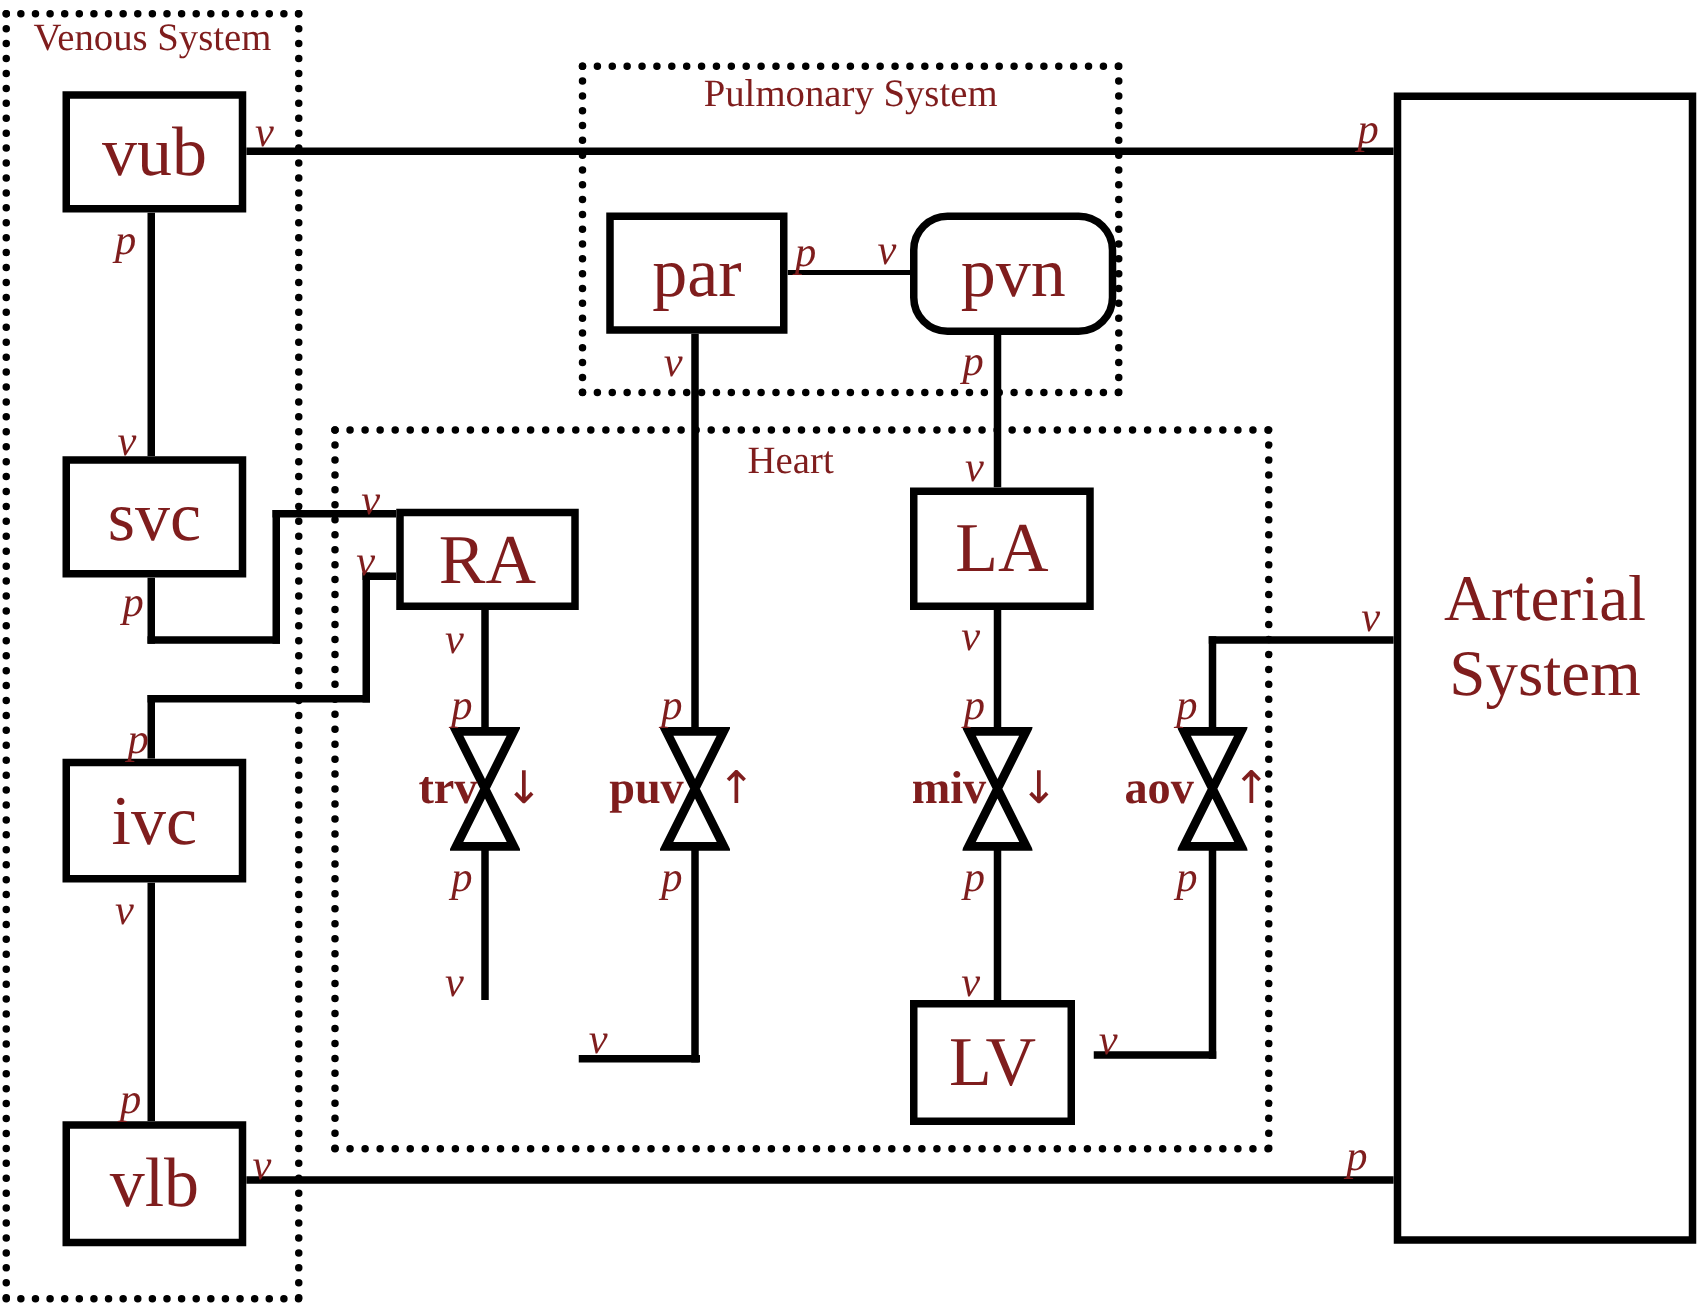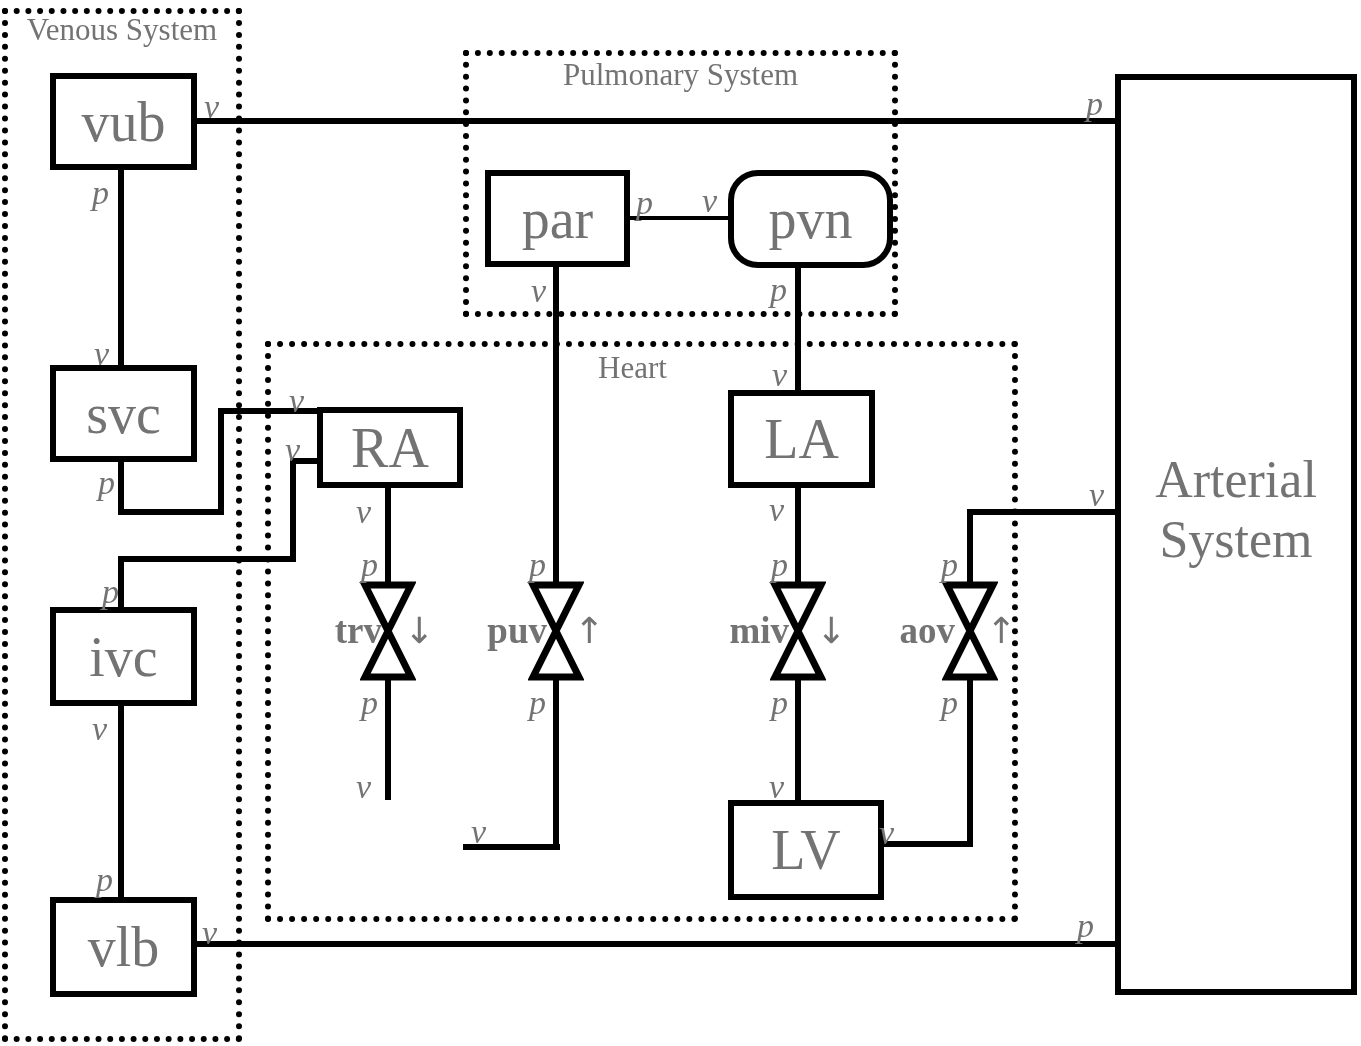--- a/index.html
+++ b/index.html
@@ -2,21 +2,21 @@
 <html><head>
 <meta charset="utf-8">
 <style>
   html, body { margin: 0; padding: 0; background: #ffffff; }
   .canvas {
     position: relative;
     width: 1361px;
     height: 1046px;
     background: #ffffff;
     font-family: "Liberation Serif", serif;
-    color: #737373;
+    color: #7f1d1d;
     overflow: hidden;
   }
   .group {
     position: absolute;
     border: 6px dotted #000000;
     background: transparent;
     z-index: 0;
   }
   .group-label {
     position: absolute;
@@ -150,21 +150,21 @@
   </div>
   <div class="node" style="left:728px; top:170px; width:165px; height:98px;border-radius:30px;">
     <span class="node-label">pvn</span>
   </div>
   <div class="node" style="left:317px; top:407px; width:146px; height:81px;">
     <span class="node-label">RA</span>
   </div>
   <div class="node" style="left:728px; top:390px; width:147px; height:98px;">
     <span class="node-label">LA</span>
   </div>
-  <div class="node" style="left:728px; top:800px; width:156px; height:100px;">
+  <div class="node" style="left:728px; top:800px; width:132px; height:100px;">
     <span class="node-label">LV</span>
   </div>
   <div class="node" style="left:1115px; top:74px; width:242px; height:921px;">
     <span class="node-label-big">Arterial System</span>
   </div>
 
   <svg class="valve" style="left:360px; top:581px;" width="56" height="100" viewBox="0 0 56 100">
     <path d="M5 4 L51 4 L5 96 L51 96 Z" fill="#ffffff" stroke="#000000" stroke-width="7" stroke-linejoin="miter"></path>
   </svg>
   <svg class="valve" style="left:528px; top:581px;" width="56" height="100" viewBox="0 0 56 100">

